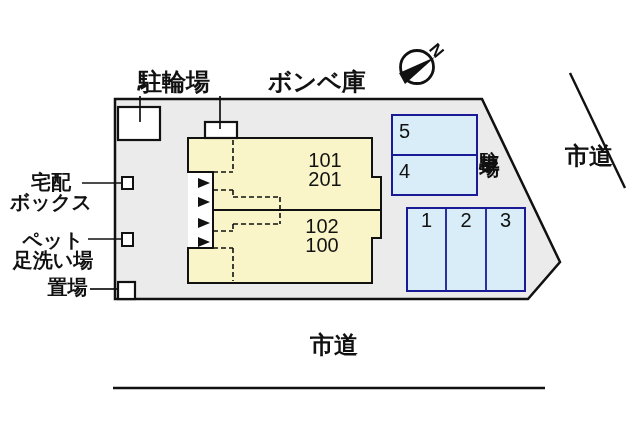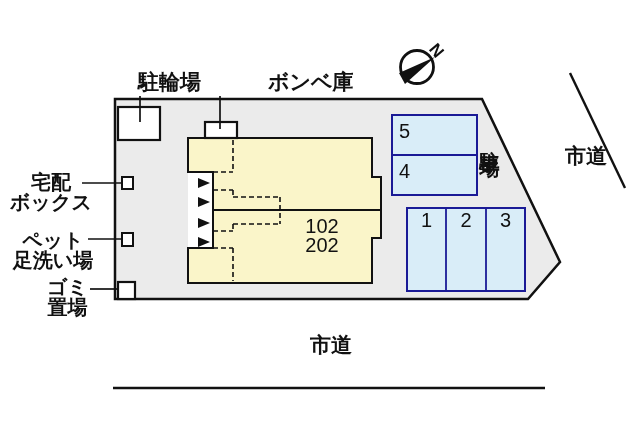--- a/index.html
+++ b/index.html
@@ -2,21 +2,21 @@
 <html><head>
 <meta charset="utf-8">
 <style>
   html,body{margin:0;padding:0;background:#fff;}
   .canvas{
     position:relative;width:640px;height:426px;background:#ffffff;
     font-family:"Liberation Sans","DejaVu Sans",sans-serif;color:#111;
     overflow:hidden;
   }
   .canvas svg{position:absolute;left:0;top:0;}
-  .lbl{position:absolute;font-weight:bold;font-size:21px;line-height:20px;white-space:nowrap;padding-left:26px;}
+  .lbl{position:absolute;font-weight:bold;font-size:24px;line-height:20px;white-space:nowrap;padding-left:26px;}
   .lbl-block{position:absolute;font-weight:bold;font-size:20px;line-height:20px;text-align:center;}
   .lbl-block span{display:block;}
   .num{position:absolute;font-weight:normal;font-size:20px;line-height:20px;white-space:nowrap;}
   .num-block{position:absolute;font-weight:normal;font-size:20px;line-height:19px;text-align:center;}
   .num-block span{display:block;}
   .vertical{
     position:absolute;font-weight:bold;font-size:20px;
     writing-mode:vertical-rl;text-orientation:upright;letter-spacing:4px;white-space:nowrap;
   }
   .north{
@@ -98,35 +98,38 @@
     <span>ペット</span>
     <span>足洗い場</span>
   </div>
 
   <div class="lbl-block" style="left:4px;top:172px;width:94px;">
     <span>宅配</span>
     <span>ボックス</span>
   </div>
 
   <div class="lbl-block" style="left:40px;top:277px;width:55px;">
-    <span>ゴミ</span>
     <span>置場</span>
   </div>
 
   <div class="vertical" style="left:477px;top:134px;">駐車場</div>
 
   <div class="lbl" style="left:539px;top:146px;">市道</div>
 
   <div class="lbl" style="left:284px;top:335px;">市道</div>
 
   <div class="north">N</div>
 
+  <div class="num-block" style="left:299px;top:151px;width:52px;">
+    <span>101</span>
+    <span>201</span>
+  </div>
   <div class="num-block" style="left:296px;top:217px;width:52px;">
     <span>102</span>
-    <span>202</span>
+    <span>100</span>
   </div>
 
   <div class="num" style="left:399px;top:121px;">5</div>
   <div class="num" style="left:399px;top:161px;">4</div>
 
   <div class="num-block" style="left:407px;top:211px;width:39px;">1</div>
   <div class="num-block" style="left:446px;top:211px;width:40px;">2</div>
   <div class="num-block" style="left:486px;top:211px;width:39px;">3</div>
 
 </div>

